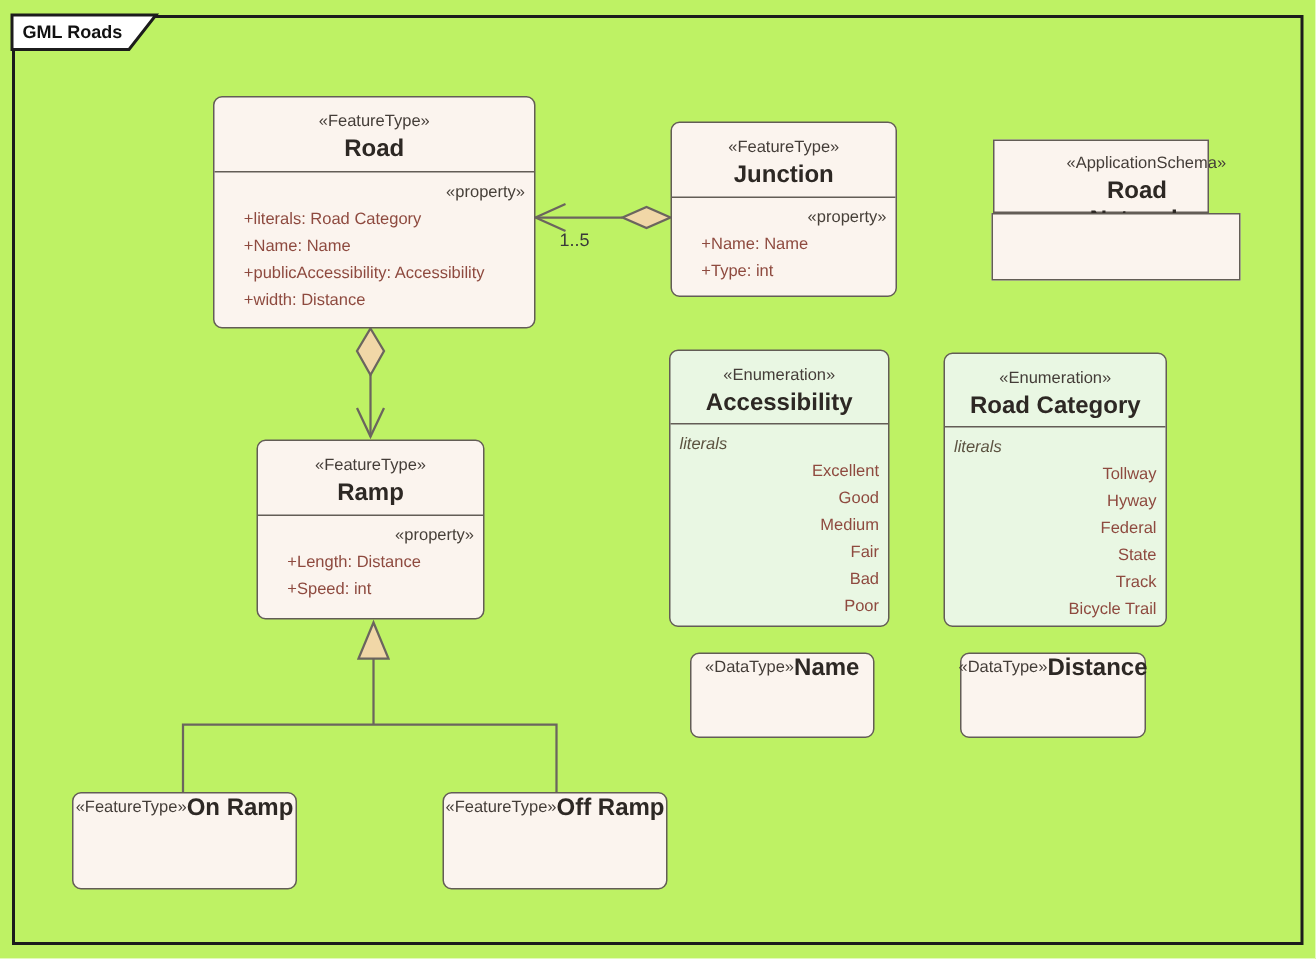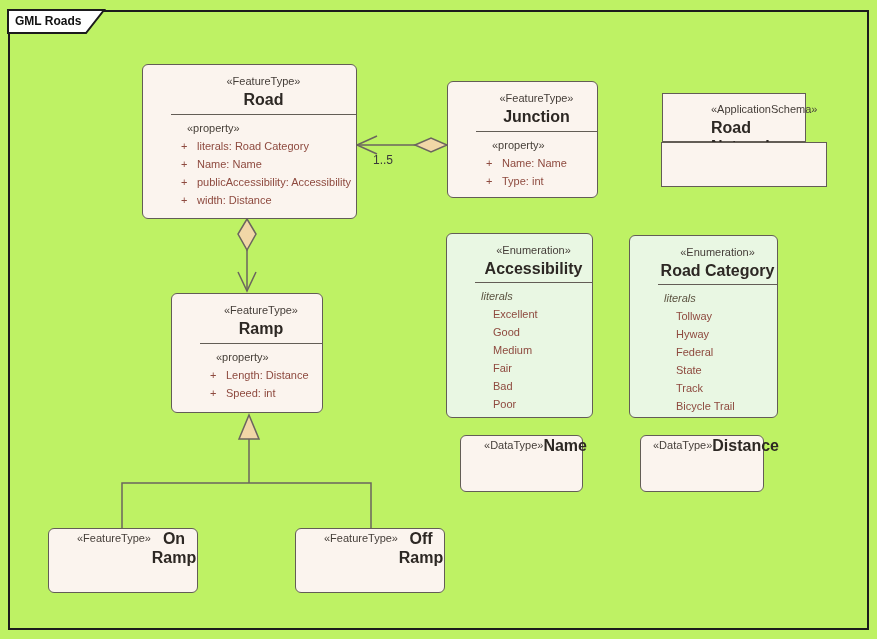--- a/index.html
+++ b/index.html
@@ -12,45 +12,45 @@
     position:absolute; left:8px; top:10px; width:861px; height:620px;
     border:2px solid #1c1c1c;
   }
   .frame-tab-label {
     position:absolute; left:15px; top:14px; font-size:12px; font-weight:bold; color:#111;
   }
   svg.layer { position:absolute; left:0; top:0; pointer-events:none; }
 
   .uml-box {
     position:absolute; background:#fbf4ee; border:1.5px solid #635d56;
-    border-radius:6px; font-size:11px; color:#35302c;padding-left:28px;
+    border-radius:6px; font-size:11px; color:#35302c;
   }
   .uml-box.enum { background:#e9f7e3; }
   .box-header {
     height:50px; border-bottom:1.5px solid #635d56; text-align:center; padding-top:7px;
   }
   .stereotype { font-size:11px; color:#443d38; line-height:18px; }
   .classname  { font-size:16px; font-weight:bold; color:#2d2824; line-height:19px; }
   .compartment { padding:4px 6px 0 6px; }
-  .row { line-height:18px; white-space:nowrap; }
+  .row { line-height:18px; white-space:nowrap;text-align:right; }
   .prop-label { color:#474039; padding-left:10px; }
   .attr-row { color:#8e4a3f; display:flex; }
   .attr-row .vis { width:20px; padding-left:4px; flex:0 0 20px; }
   .literals-label { font-style:italic; color:#5c5341; text-align:left; }
   .literal-row { color:#8e4a3f; padding-left:12px; }
 
   .simple-box {
     display:flex; flex-direction:row; justify-content:center; text-align:center;
   }
 
   .pkg-rect {
     position:absolute; background:#fbf4ee; border:1.5px solid #635d56; font-size:11px;
   }
   .pkg-tab { padding:6px 0 0 8px; text-align:left; }
-  .pkg-tab .stereotype, .pkg-tab .classname { text-align:left;margin-left:40px; }
+  .pkg-tab .stereotype, .pkg-tab .classname { text-align:center;margin-left:40px; }
 
   .mult-label { position:absolute; font-size:12px; color:#3a3a3a; }
 </style>
 </head>
 <body>
 
 <div class="canvas">
 
   <div class="frame"></div>
   <svg class="layer" width="877" height="639">

